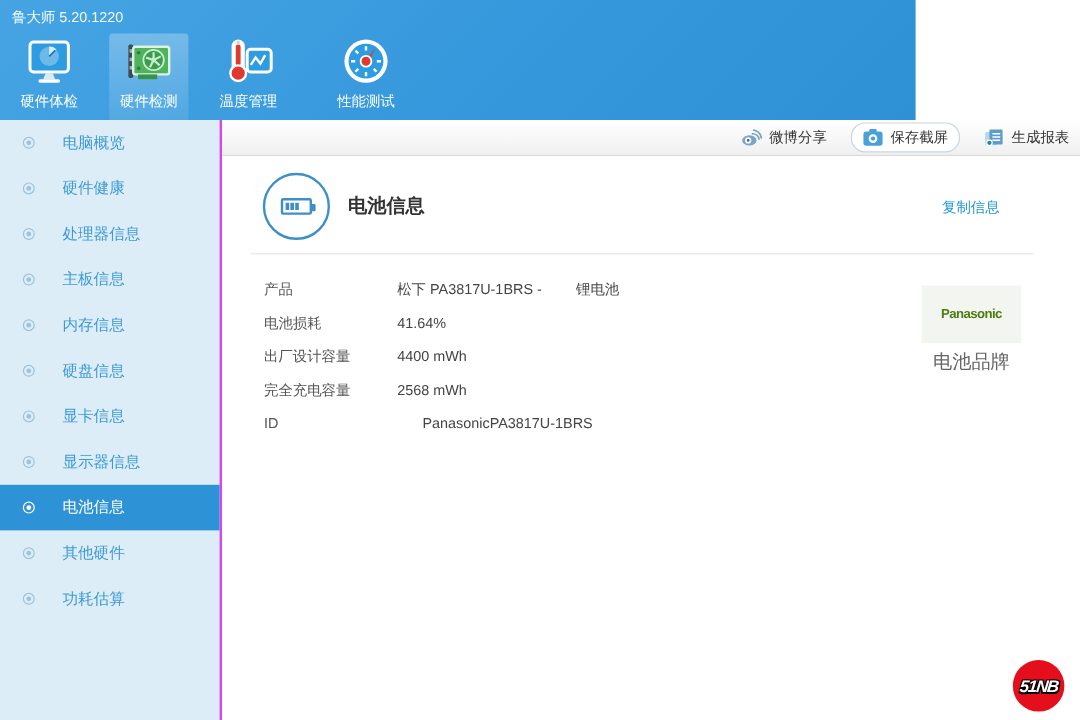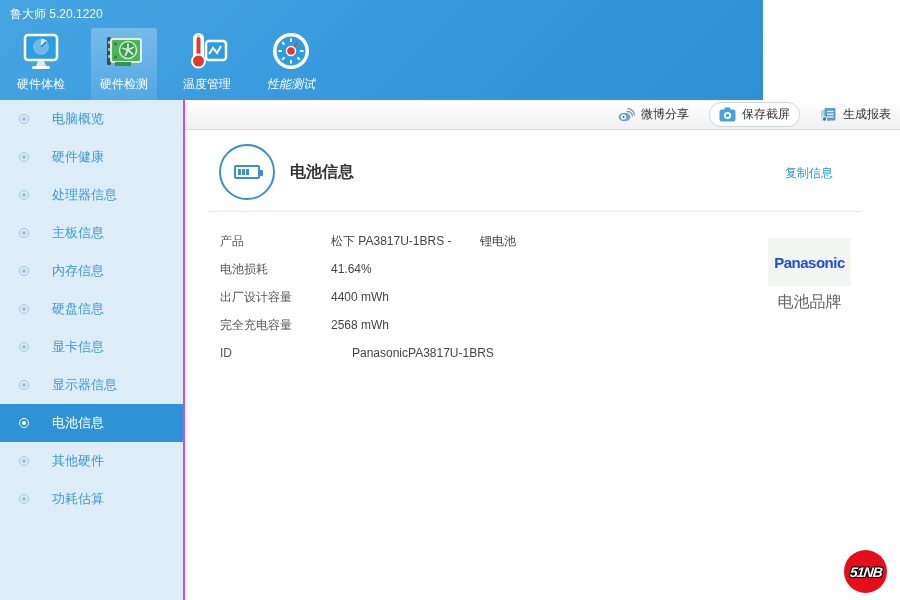--- a/index.html
+++ b/index.html
@@ -14,21 +14,21 @@
   .win-btn { position:absolute; top:2px; width:24px; height:22px; color:#fff; font-size:14px;
     text-align:center; line-height:22px; cursor:pointer; }
   .win-min { left:834px; font-weight:bold; }
   .win-close { left:866px; }
 
   .tab { position:absolute; top:28px; width:66px; height:72px; text-align:center; cursor:pointer; }
   .tab.active { background:linear-gradient(180deg,rgba(255,255,255,.28),rgba(255,255,255,.10));
     border-radius:3px 3px 0 0; }
   .tab .tab-icon { display:block; margin:2px auto 0; width:44px; height:44px; }
   .tab .tab-label { display:block; margin-top:2px; font-size:12px; color:#fff; }
-  .tab1{left:8px;} .tab2{left:91px;} .tab3{left:174px;} .tab4{left:258px;font-style:italic;}
+  .tab1{left:8px;} .tab2{left:91px;} .tab3{left:174px;} .tab4{left:272px;}
 
   
   .sidebar { position:absolute; left:0; top:100px; width:185px; height:500px;
     background:#dcedf8; border-right:2px solid #d946ef; }
   .side-item { height:38px; display:flex; align-items:center; padding-left:19px; cursor:pointer; }
   .side-item .dot { width:10px; height:10px; border:1px solid #9fc3da; border-radius:50%;
     position:relative; flex:0 0 auto; }
   .side-item .dot::after { content:''; position:absolute; left:2px; top:2px; right:2px; bottom:2px;
     border-radius:50%; background:#9fc3da; }
   .side-item .side-label { margin-left:23px; font-size:13px; color:#3e9ad4; }
@@ -63,21 +63,21 @@
 
   .info-table { position:absolute; left:35px; top:97px; width:520px; }
   .info-row { position:relative; height:28px; line-height:28px; font-size:12px; color:#4a4a4a; }
   .info-row .lbl { display:inline-block; width:111px; color:#555; }
   .info-row .val { color:#444;text-align:center; }
   .info-row .val2 { position:absolute; left:260px; top:0; color:#444; }
   .info-row.indent .val { padding-left:21px; }
 
   .brand-box { position:absolute; left:583px; top:108px; width:83px; height:48px;
     background:#f3f5f1; display:flex; align-items:center; justify-content:center; }
-  .brand-logo { font-size:15px; font-weight:800; color:#1d4ed8; letter-spacing:-0.5px; }
+  .brand-logo { font-size:11px; font-weight:800; color:#4d7c0f; letter-spacing:-0.5px; }
   .brand-caption { position:absolute; left:583px; top:162px; width:83px; text-align:center;
     font-size:16px; color:#666; }
 
   
   .badge { position:absolute; left:844px; top:550px; width:43px; height:43px; border-radius:50%;
     background:#e50e1c; display:flex; align-items:center; justify-content:center; }
   .badge span { color:#fff; font-size:14px; font-weight:900; font-style:italic; letter-spacing:-1px;
     transform:skewX(-6deg);
     text-shadow:1px 1px 0 #000,-1px -1px 0 #000,1px -1px 0 #000,-1px 1px 0 #000; }
 </style>

